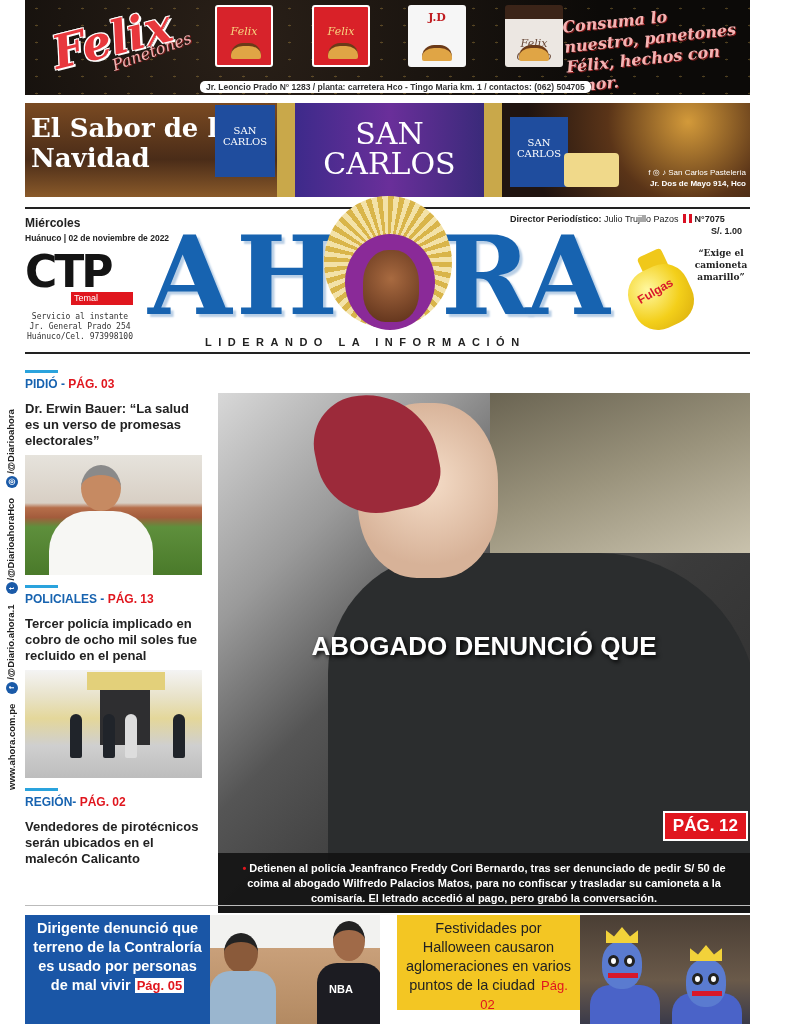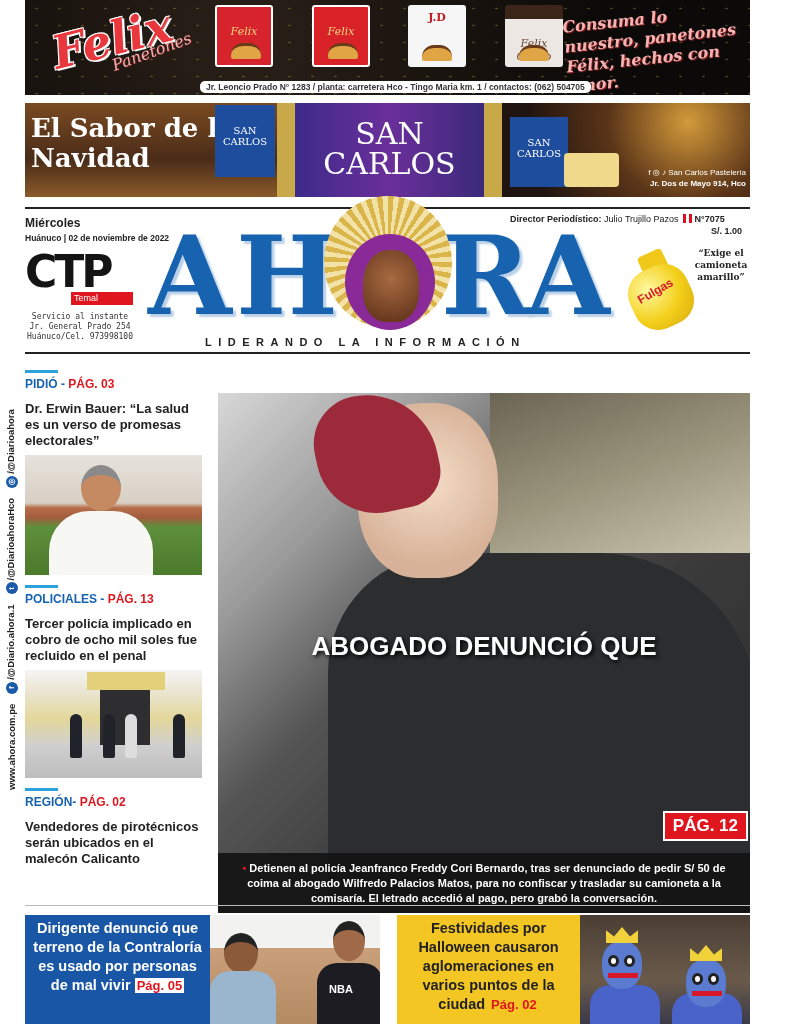--- a/index.html
+++ b/index.html
@@ -106,21 +106,21 @@
   .box-blue { position: absolute; left: 25px; top: 915px; width: 185px; height: 109px; background: #1a56a6; color: #fff; font-family: "Liberation Sans", sans-serif; font-weight: bold; font-size: 14.5px; line-height: 19px; text-align: center; padding: 4px 4px; }
   .box-blue .pg, .box-yellow .pg { background: #fff; color: #e0161e; padding: 0 2px; font-size: 13px; }
   .photo-dirig { position: absolute; left: 210px; top: 915px; width: 170px; height: 109px; background: linear-gradient(180deg, #f2f2f0 0%, #f2f2f0 30%, #c9a07a 30%, #b38a62 100%); overflow: hidden; }
   .photo-dirig .m1 { position:absolute; left: 0; top: 18px; width: 70px; height: 95px; }
   .photo-dirig .m1 .h { position:absolute; left: 14px; top:0; width: 34px; height: 40px; border-radius:50%; background:#8a5a3a; border-top: 9px solid #222; }
   .photo-dirig .m1 .b { position:absolute; left: 0; top: 38px; width: 66px; height: 60px; background:#9ab6cf; border-radius: 20px 20px 0 0; }
   .photo-dirig .m2 { position:absolute; left: 105px; top: 6px; width: 70px; height: 105px; }
   .photo-dirig .m2 .h { position:absolute; left: 18px; top:0; width: 32px; height: 40px; border-radius:50%; background:#a06a48; border-top: 9px solid #222; }
   .photo-dirig .m2 .b { position:absolute; left: 2px; top: 42px; width: 66px; height: 62px; background:#1c1c22; border-radius: 20px 20px 0 0; }
   .photo-dirig .m2 .nba { position:absolute; left: 14px; top: 62px; color:#fff; font-weight:bold; font-size: 11px; font-family:"Liberation Sans",sans-serif; }
-  .box-yellow { position: absolute; left: 397px; top: 915px; width: 183px; height: 109px; background: #f3c623; color: #222; font-family: "Liberation Sans", sans-serif; font-weight: bold; font-size: 14.5px; line-height: 19px; text-align: center; padding: 4px 4px; }
+  .box-yellow { position: absolute; left: 397px; top: 915px; width: 183px; height: 95px; background: #f3c623; color: #222; font-family: "Liberation Sans", sans-serif; font-weight: normal; font-size: 14.5px; line-height: 19px; text-align: center; padding: 4px 4px; }
   .box-yellow .pg { background: transparent; color: #e0161e; }
   .photo-hallo { position: absolute; left: 580px; top: 915px; width: 170px; height: 109px; background: linear-gradient(180deg, #4a3e34 0%, #6a5a4a 60%, #3a3a4a 100%); overflow: hidden; }
   .mask { position:absolute; width: 40px; height: 48px; border-radius: 45%; background: #5a7bd0; }
   .mask .crown { position:absolute; left: 4px; top: -14px; width: 32px; height: 16px; background: #f2d23a; clip-path: polygon(0 100%,0 20%,25% 60%,50% 0,75% 60%,100% 20%,100% 100%); }
   .mask .e1,.mask .e2 { position:absolute; top: 14px; width: 11px; height: 12px; border-radius:50%; background:#fff; border: 3px solid #222; }
   .mask .e1 { left: 6px; } .mask .e2 { left: 22px; }
   .mask .mouth { position:absolute; left: 6px; top: 32px; width: 30px; height: 5px; background:#d8182a; }
   .hoodie { position:absolute; width: 70px; height: 50px; background:#4a63c8; border-radius: 20px 20px 0 0; }
 </style>
 </head>

